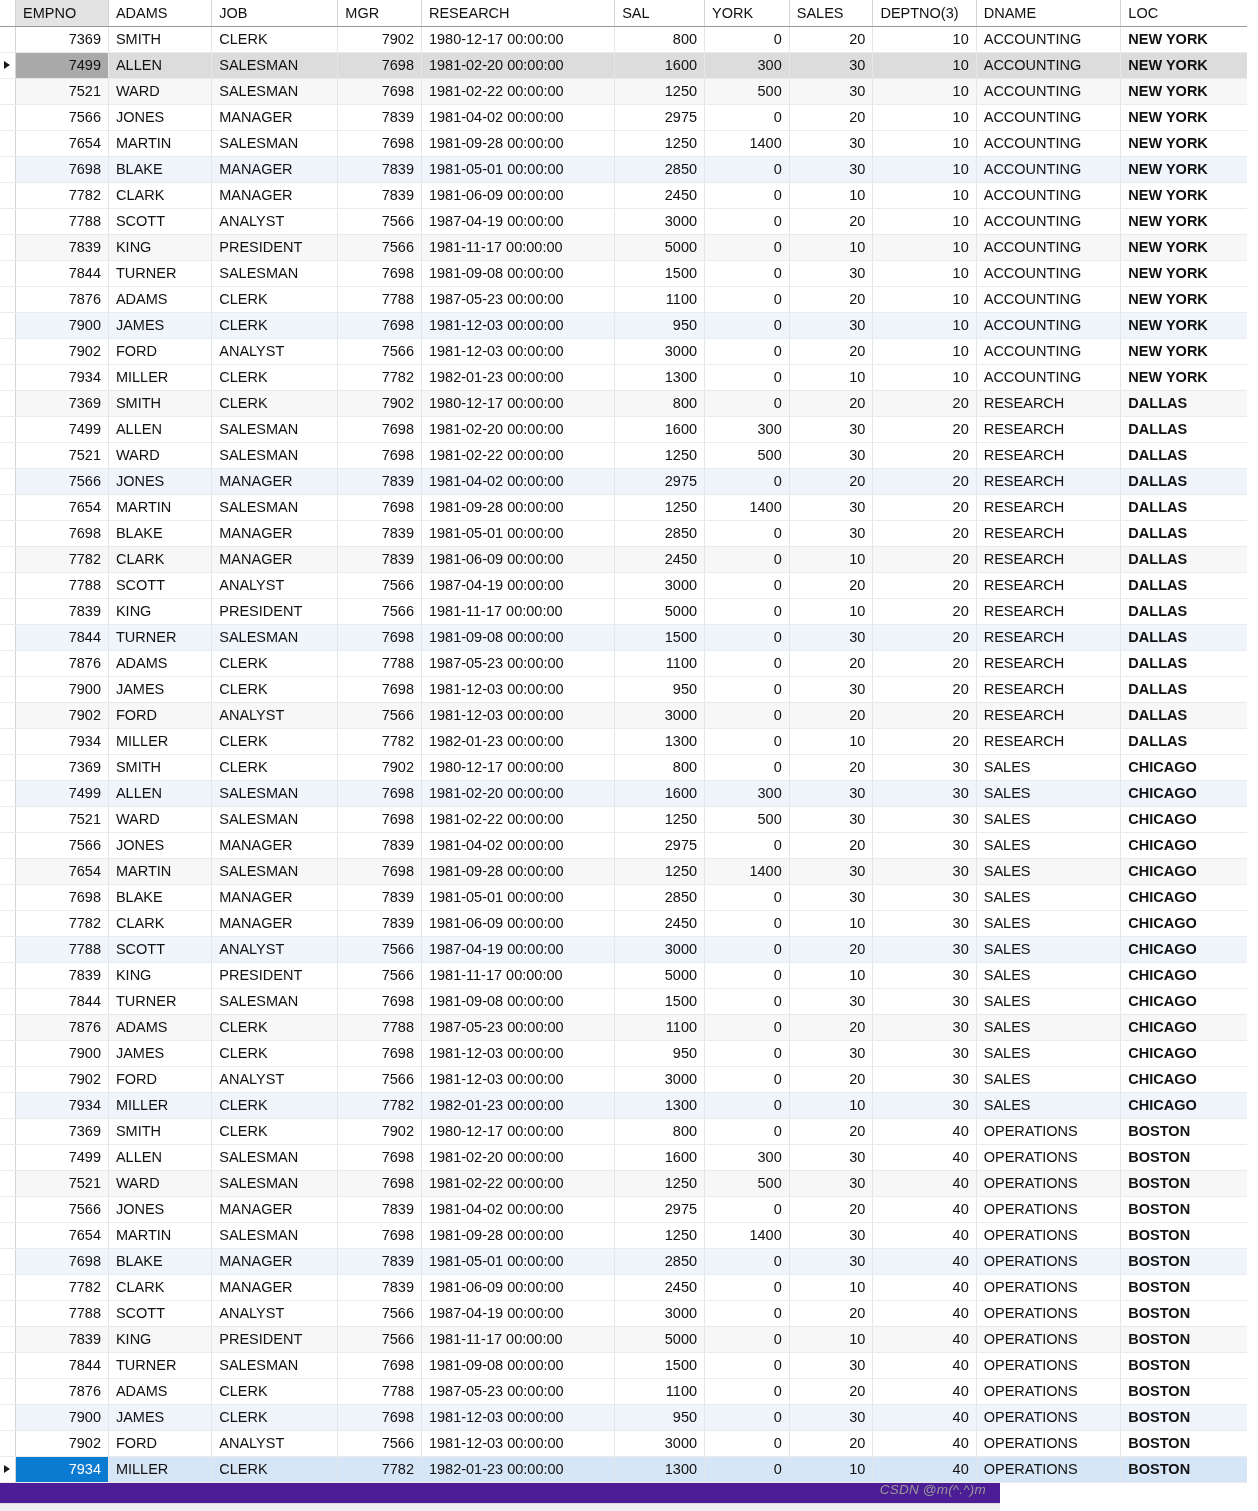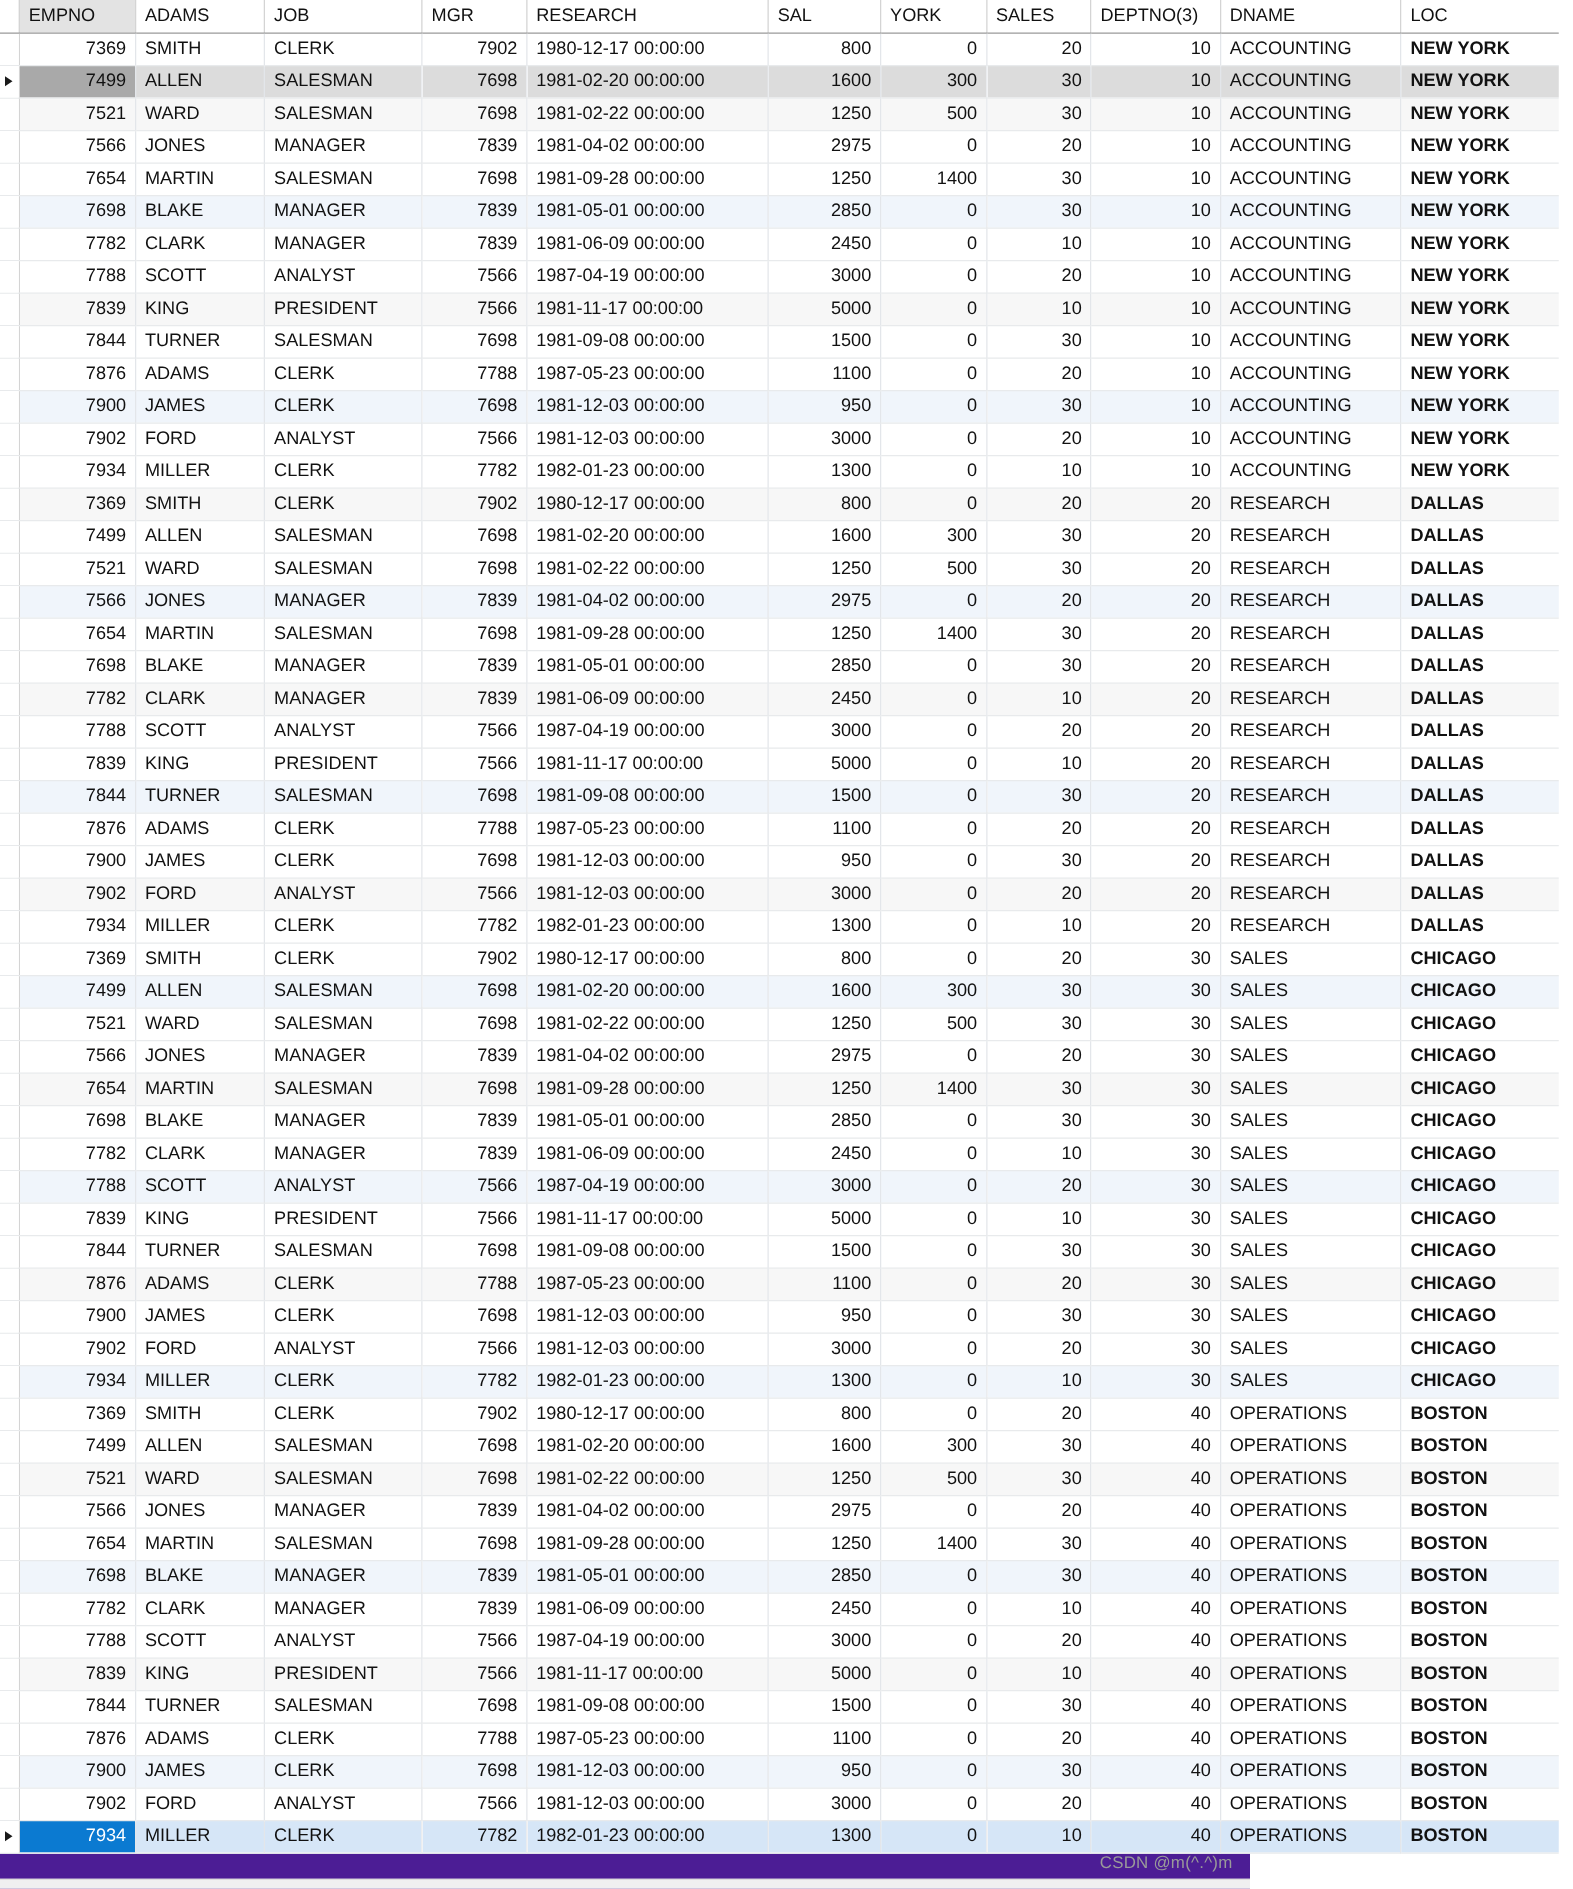--- a/index.html
+++ b/index.html
@@ -134,20 +134,21 @@
   }
   .watermark {
     position: absolute;
     right: 14px;
     bottom: 14px;
     font-size: 13.5px;
     color: #9a9a9a;
     font-family: "Liberation Sans", sans-serif;
     letter-spacing: 0.2px;
     user-select: none;
+    font-style: italic;
   }
 </style>
 </head>
 <body>
 
 <div id="app">
 
   <div class="grid">
     <table class="datagrid">
       <colgroup>

